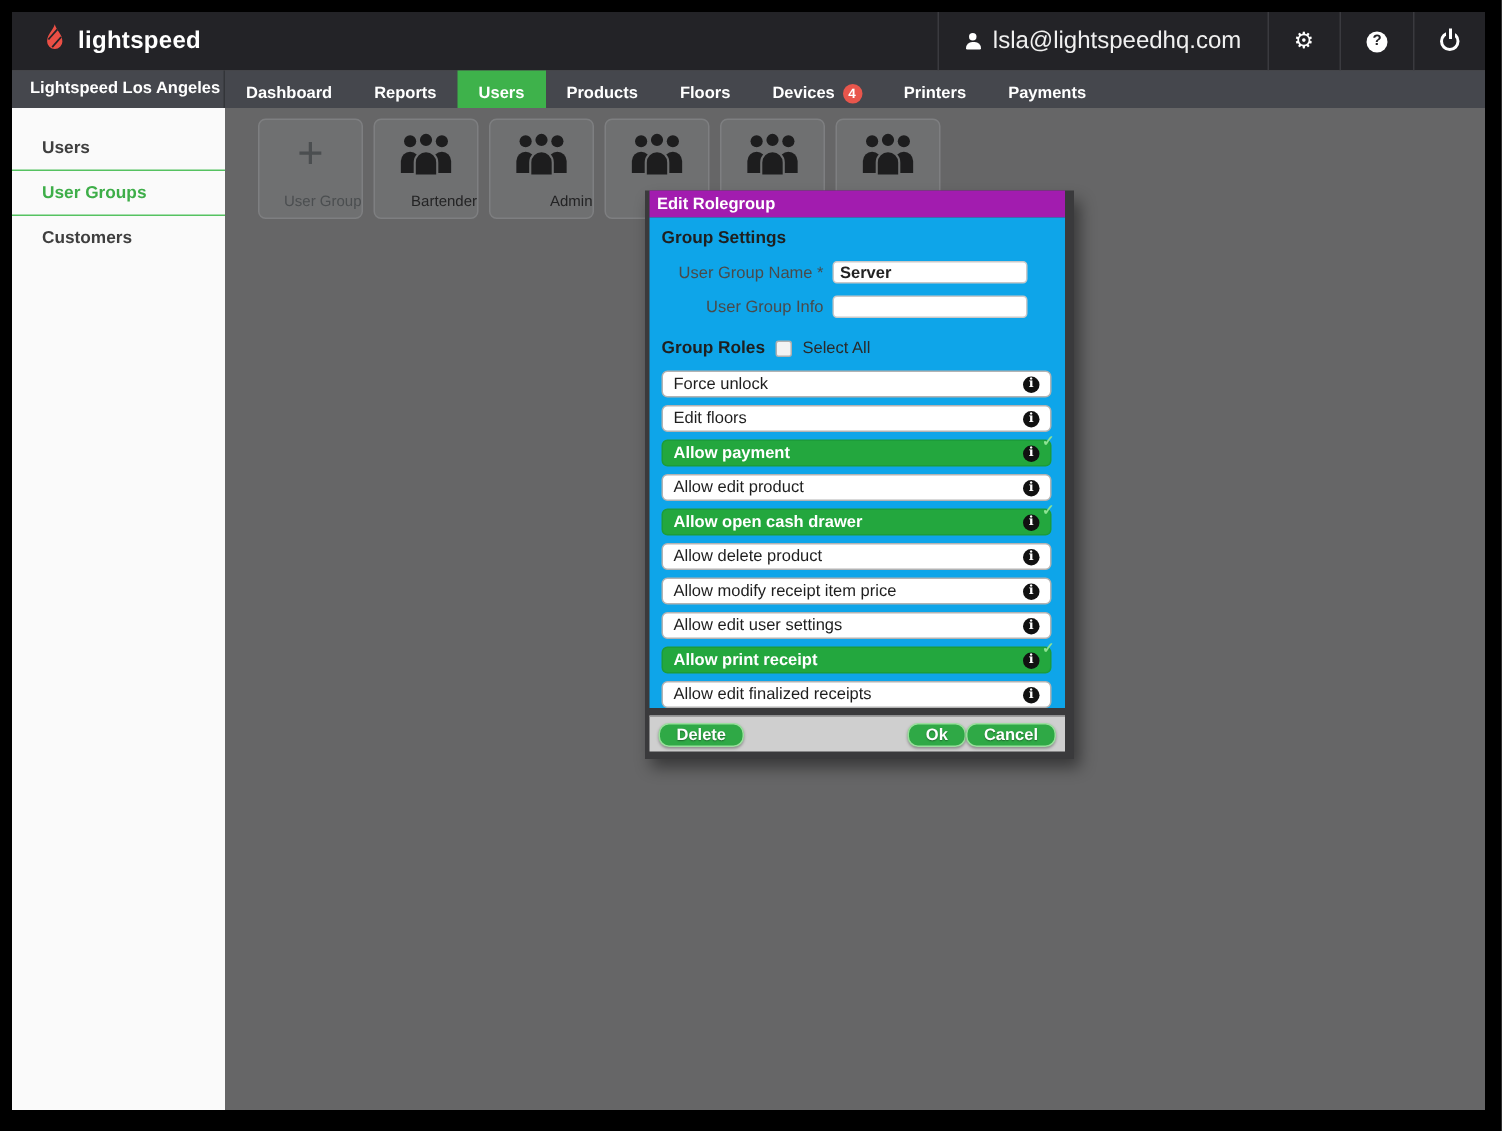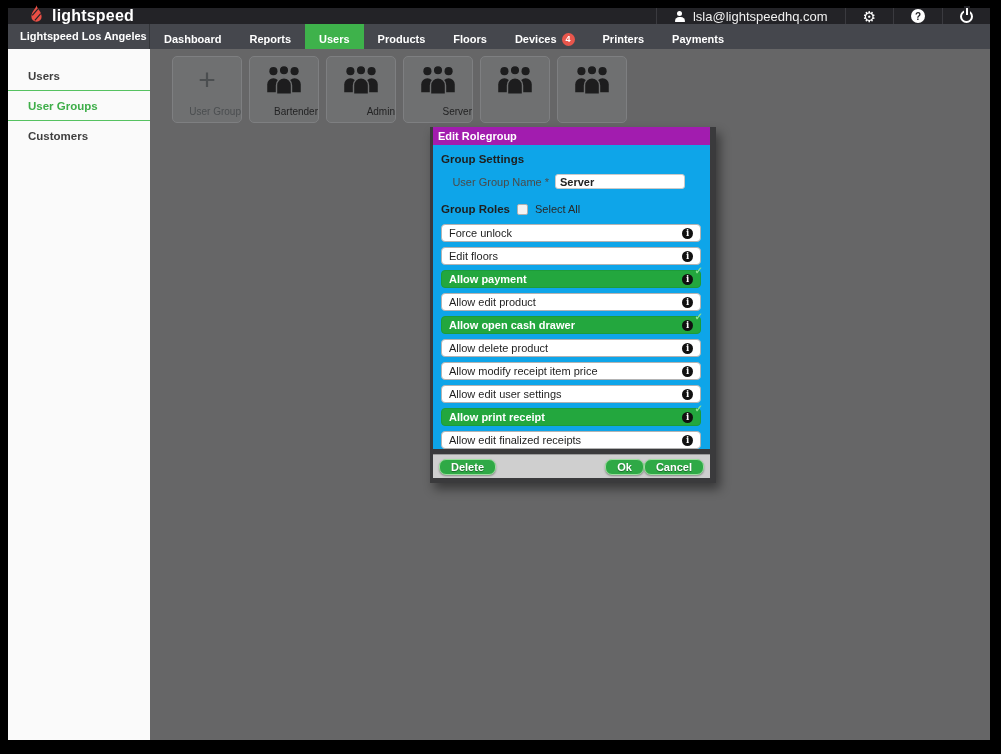--- a/index.html
+++ b/index.html
@@ -10,31 +10,31 @@
     position:relative;
     overflow:hidden;
   }
   .frame {
     position:absolute; left:8px; top:8px; width:982px; height:732px;
     display:flex; flex-direction:column; background:#666667;
   }
 
   
   .topbar {
-    height:16px; background:#232327; display:flex; align-items:center;
+    height:39px; background:#232327; display:flex; align-items:center;
     justify-content:space-between; flex:0 0 auto;
   }
   .brand { display:flex; align-items:center; gap:7px; padding-left:20px; }
   .brand-name { color:#fff; font-size:16px; font-weight:bold; letter-spacing:.2px; }
   .top-right { display:flex; align-items:stretch; height:100%; }
   .top-sec {
     display:flex; align-items:center; gap:7px; padding:0 17px;
     border-left:1px solid #3a3a3f; cursor:pointer;
   }
-  .email { color:#f0f0f0; font-size:13px; }
+  .email { color:#f0f0f0; font-size:16px; }
   .person { position:relative; width:12px; height:11px; }
   .person .p-head { position:absolute; left:3.5px; top:0; width:5px; height:5px; background:#fff; border-radius:50%; }
   .person .p-body { position:absolute; left:1px; bottom:0; width:10px; height:5px; background:#fff; border-radius:5px 5px 1px 1px; }
   .gear-glyph { color:#fff; font-size:15px; line-height:1; }
   .help-disc {
     width:14px; height:14px; border-radius:50%; background:#fff; color:#232327;
     font-size:10px; font-weight:bold; display:flex; align-items:center; justify-content:center;
   }
   .power { position:relative; width:13px; height:13px; }
   .power .p-ring { position:absolute; inset:0; border:2px solid #fff; border-radius:50%; }
@@ -311,20 +311,24 @@
   <div class="modal">
     <div class="modal-title">Edit Rolegroup</div>
     <div class="modal-body">
       <div class="m-heading">Group Settings</div>
 
       <div class="form">
         <div class="form-row">
           <span class="form-label">User Group Name *</span>
           <input class="form-input" type="text" value="Server" style="">
         </div>
+        <div class="form-row">
+          <span class="form-label">User Group Info</span>
+          <input class="form-input" type="text" value="" style="">
+        </div>
       </div>
 
       <div class="roles-head">
         <span class="m-heading">Group Roles</span>
         <span class="checkbox"></span>
         <span class="select-all">Select All</span>
       </div>
 
       <div class="roles">
         <div class="role-row">

